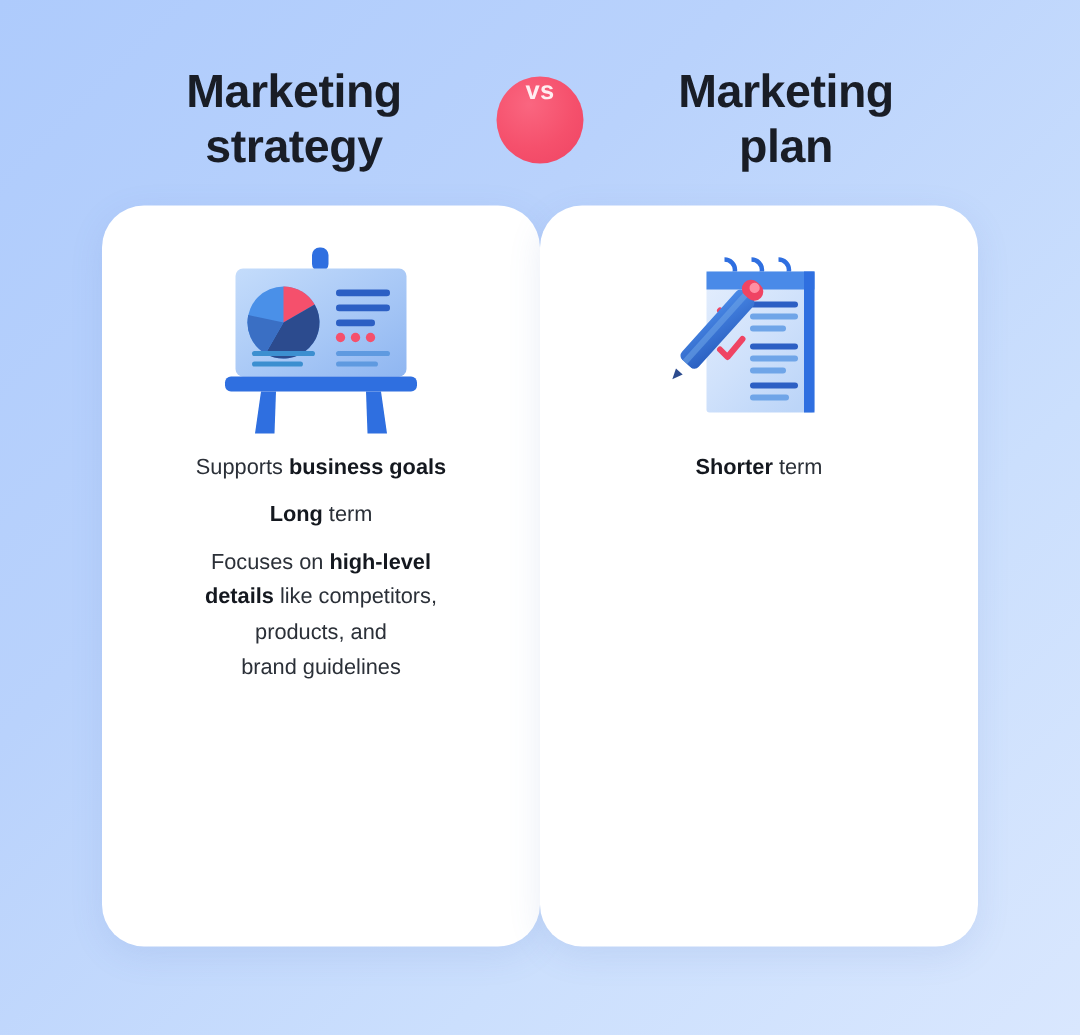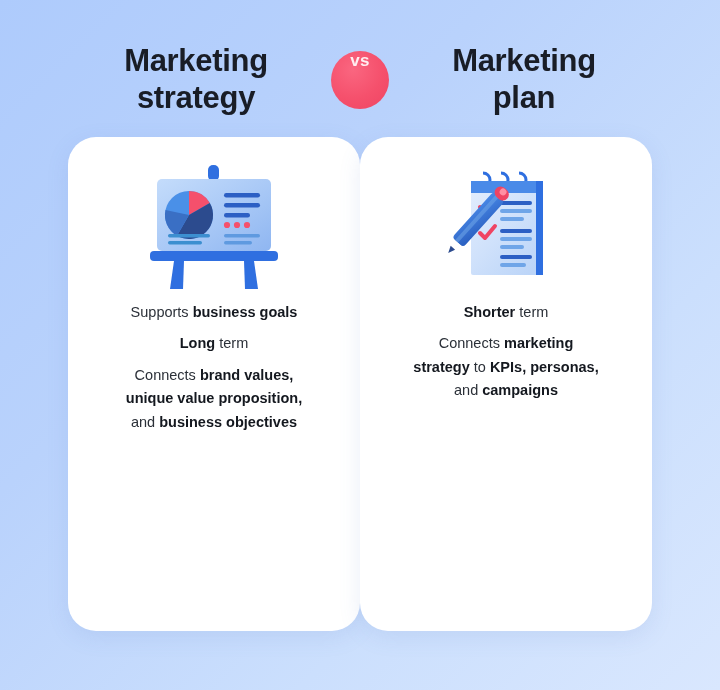--- a/index.html
+++ b/index.html
@@ -155,21 +155,21 @@
         <rect x="6" y="88" width="128" height="10" rx="4" fill="#2f6fe0"></rect>
 
         <path d="M40 98 L30 98 L26 126 L39 126 Z" fill="#2f6fe0"></path>
         <path d="M100 98 L110 98 L114 126 L101 126 Z" fill="#2f6fe0"></path>
       </svg>
     </div>
 
     <div class="card-body">
       <p class="para"><span>Supports </span><b>business goals</b></p>
       <p class="para"><b>Long</b><span> term</span></p>
-      <p class="para"><span>Connects </span><b>brand values,<br>unique value proposition,</b><span><br>and </span><b>business objectives</b></p>
+      <p class="para"><span>Focuses on </span><b>high-level<br>details</b><span> like competitors,<br>products, and<br>brand guidelines</span></p>
     </div>
   </div>
 
   <div class="card">
     <div class="illustration">
       <svg width="140" height="130" viewBox="0 0 140 130" xmlns="http://www.w3.org/2000/svg">
         <defs>
           <linearGradient id="padGrad" x1="0" y1="0" x2="0.8" y2="1">
             <stop offset="0%" stop-color="#e4eefd"></stop>
             <stop offset="55%" stop-color="#cfe1fb"></stop>
@@ -209,17 +209,16 @@
           <path d="M30 86 l7.5 14 l7.5 -14 Z" fill="#ffffff"></path>
           <path d="M34.5 93 l3 7 l3 -7 Z" fill="#2c4b8e"></path>
           <rect x="30" y="14" width="15" height="12" rx="6" fill="#ef4463"></rect>
           <circle cx="37.5" cy="18" r="3.4" fill="#ff8fa3"></circle>
         </g>
       </svg>
     </div>
 
     <div class="card-body">
       <p class="para"><b>Shorter</b><span> term</span></p>
-      <p class="para"><span>Connects </span><b>marketing<br>strategy</b><span> to </span><b>KPIs, personas,</b><span><br>and </span><b>campaigns</b></p>
     </div>
   </div>
 
 </div>
 
 </body></html>

